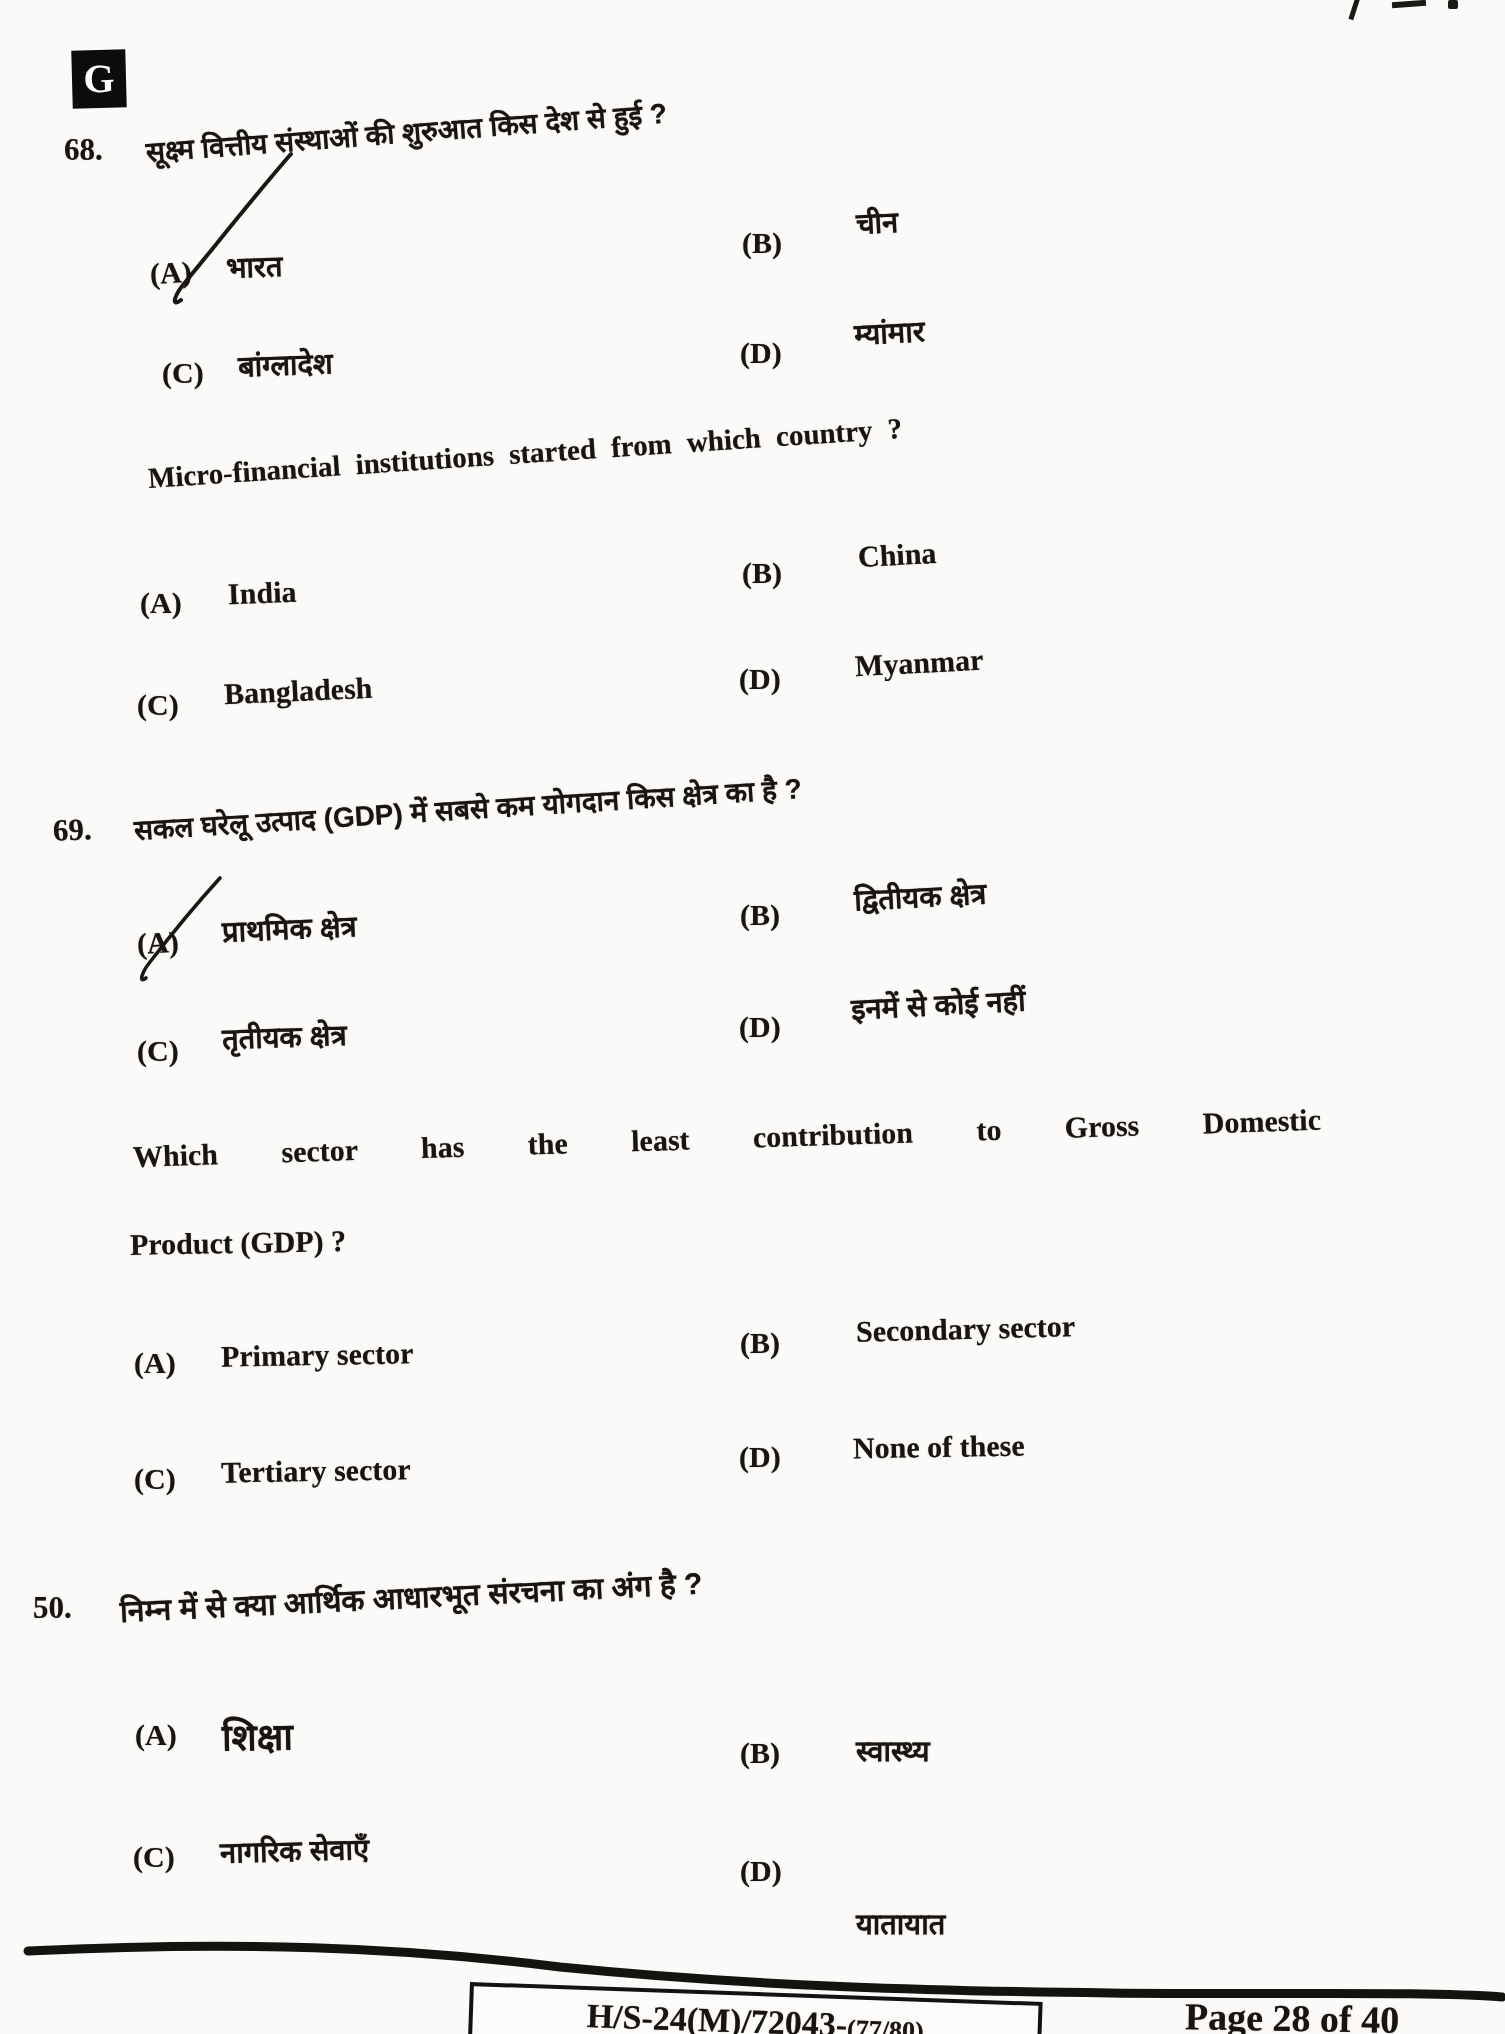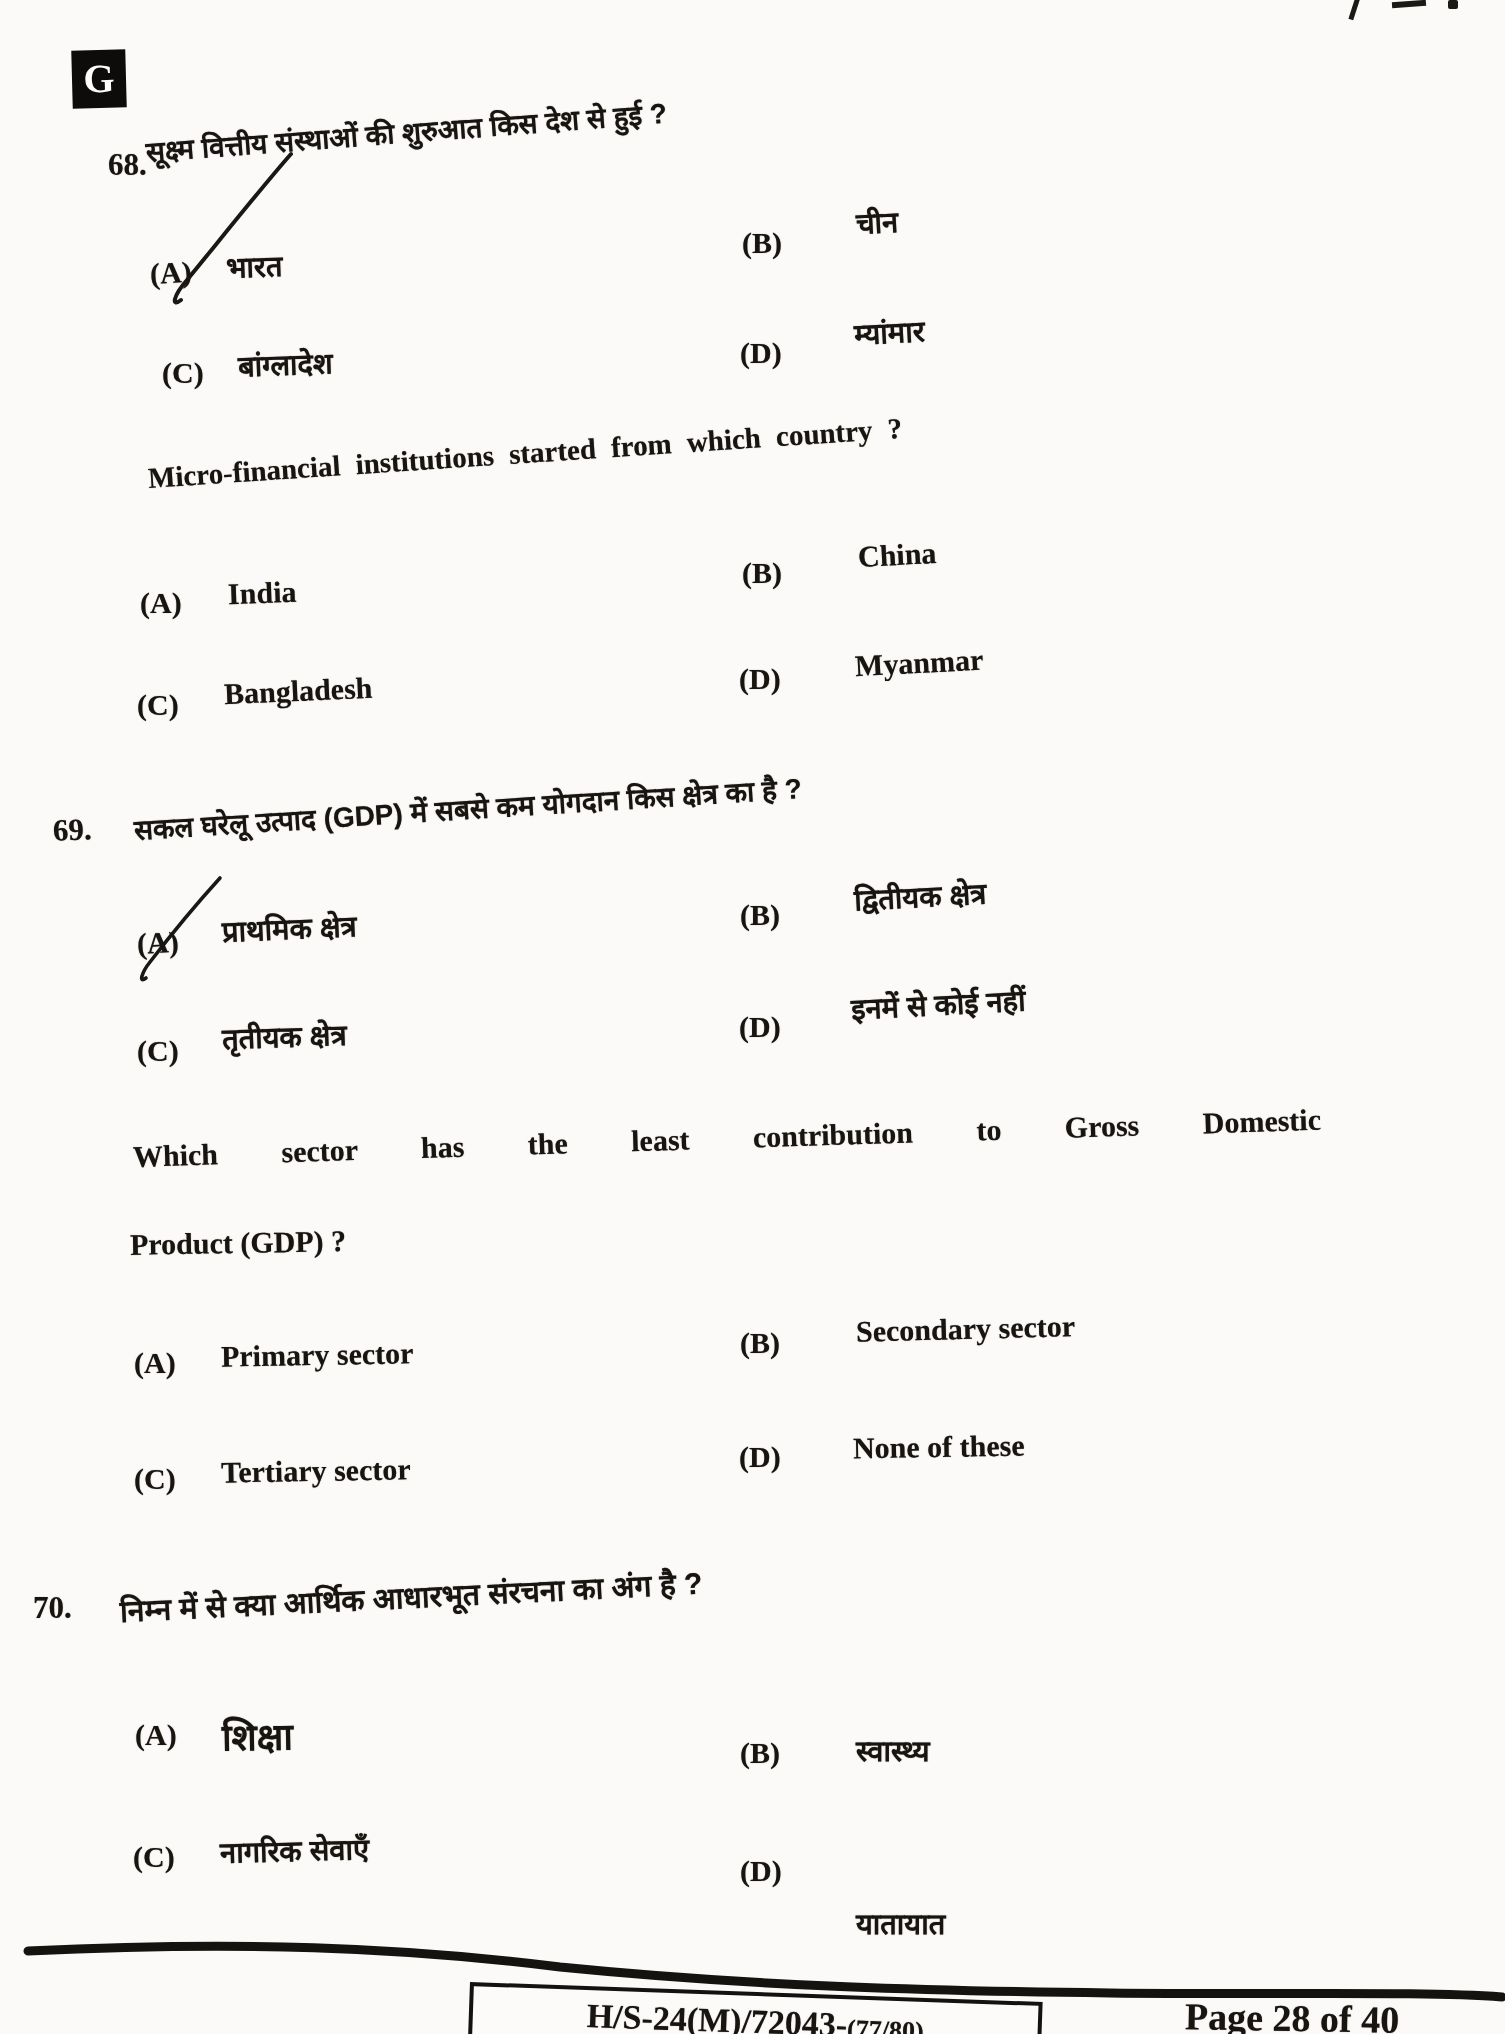--- a/index.html
+++ b/index.html
@@ -38,21 +38,21 @@
 </style>
 </head>
 <body>
 
 <div class="artifact" style="left:1352px;top:-4px;width:5px;height:24px;transform:rotate(18deg);"></div>
 <div class="artifact" style="left:1392px;top:1px;width:34px;height:6px;transform:rotate(-4deg);"></div>
 <div class="artifact" style="left:1448px;top:0px;width:10px;height:9px;border-radius:2px;"></div>
 
 <div class="abs badge" style="left:72px;top:50px;width:54px;height:58px;font-size:40px;line-height:58px;transform:rotate(-1.5deg);">G</div>
 
-<div class="abs qnum" style="left:64px;top:147px;font-size:31px;margin-left:44px;">68.</div>
+<div class="abs qnum" style="left:64px;top:132px;font-size:31px;">68.</div>
 
 <div class="abs hindi" style="left:146px;top:132px;font-size:28px;transform:rotate(-4.3deg);transform-origin:left center;">सूक्ष्म वित्तीय संस्थाओं की शुरुआत किस देश से हुई ?</div>
 
 <svg class="abs" style="left:165px;top:146px;" width="135" height="162" viewBox="0 0 135 162">
   <path d="M16,154 C6,162 8,150 22,134 C50,100 96,42 126,8" fill="none" stroke="#1a1815" stroke-width="4" stroke-linecap="round"></path>
 </svg>
 
 <div class="abs lbl" style="left:150px;top:256px;font-size:30px;transform:rotate(-3deg);">(A)</div>
 <div class="abs hindi" style="left:226px;top:246px;font-size:29px;transform:rotate(-2deg);">भारत</div>
 
@@ -107,21 +107,21 @@
 
 <div class="abs lbl" style="left:740px;top:1326px;font-size:30px;">(B)</div>
 <div class="abs eng" style="left:856px;top:1312px;font-size:30px;transform:rotate(-1.5deg);">Secondary sector</div>
 
 <div class="abs lbl" style="left:134px;top:1462px;font-size:30px;">(C)</div>
 <div class="abs eng" style="left:221px;top:1454px;font-size:30px;transform:rotate(-1deg);">Tertiary sector</div>
 
 <div class="abs lbl" style="left:739px;top:1440px;font-size:30px;">(D)</div>
 <div class="abs eng" style="left:853px;top:1430px;font-size:30px;transform:rotate(-1deg);">None of these</div>
 
-<div class="abs qnum" style="left:33px;top:1590px;font-size:31px;">70.</div>
+<div class="abs qnum" style="left:33px;top:1590px;font-size:31px;">50.</div>
 
 <div class="abs hindi" style="left:120px;top:1590px;font-size:30px;transform:rotate(-2.8deg);transform-origin:left center;">निम्न में से क्या आर्थिक आधारभूत संरचना का अंग है ?</div>
 
 <div class="abs lbl" style="left:135px;top:1718px;font-size:30px;">(A)</div>
 <div class="abs hindi" style="left:222px;top:1710px;font-size:37px;transform:rotate(-1deg);">शिक्षा</div>
 
 <div class="abs lbl" style="left:740px;top:1736px;font-size:30px;">(B)</div>
 <div class="abs hindi" style="left:856px;top:1730px;font-size:29px;">स्वास्थ्य</div>
 
 <div class="abs lbl" style="left:133px;top:1840px;font-size:30px;">(C)</div>

